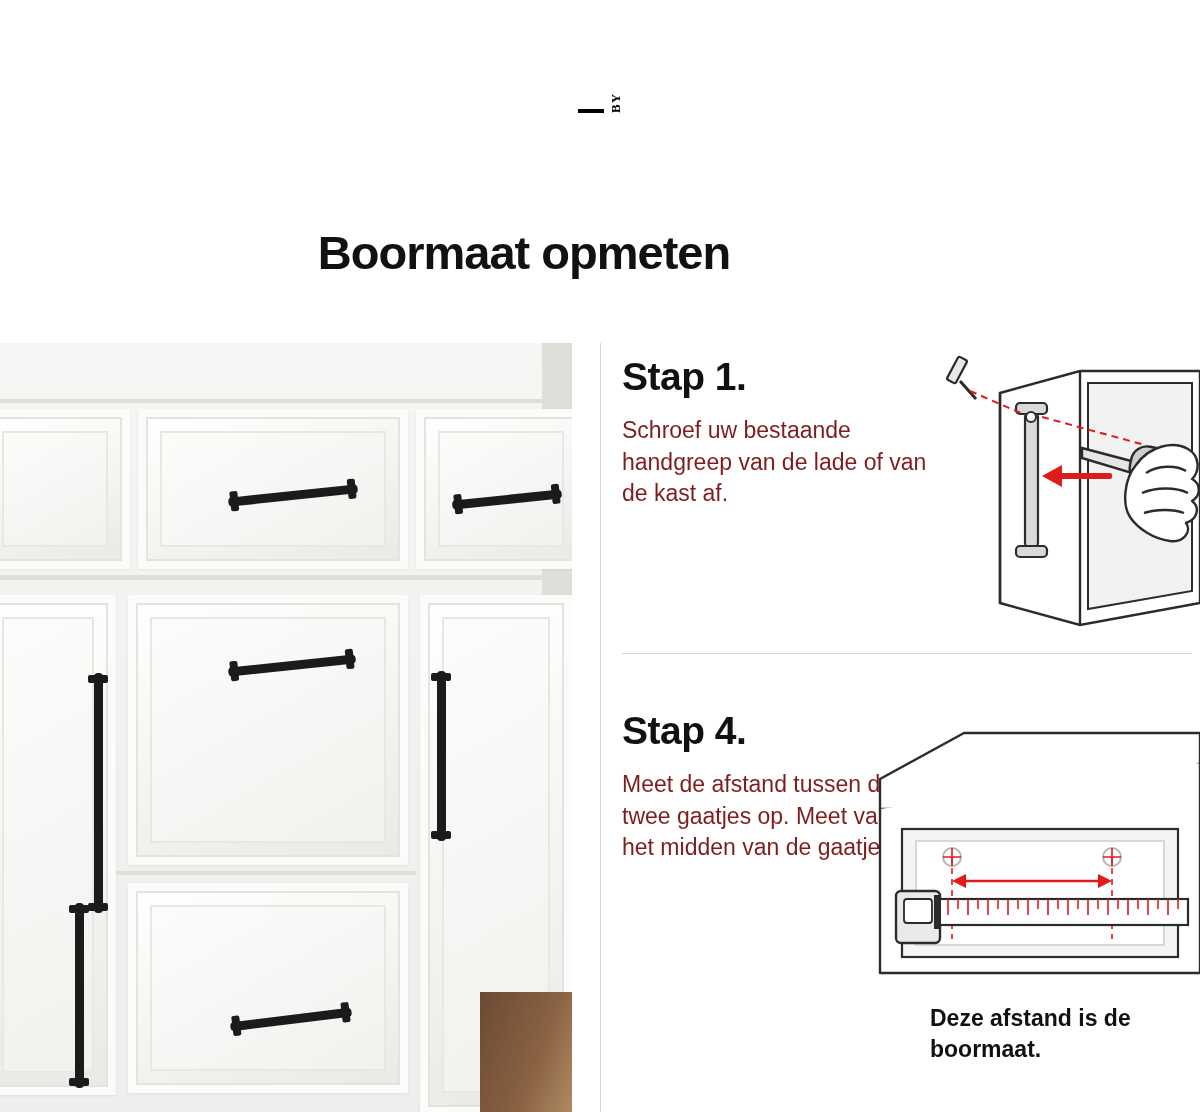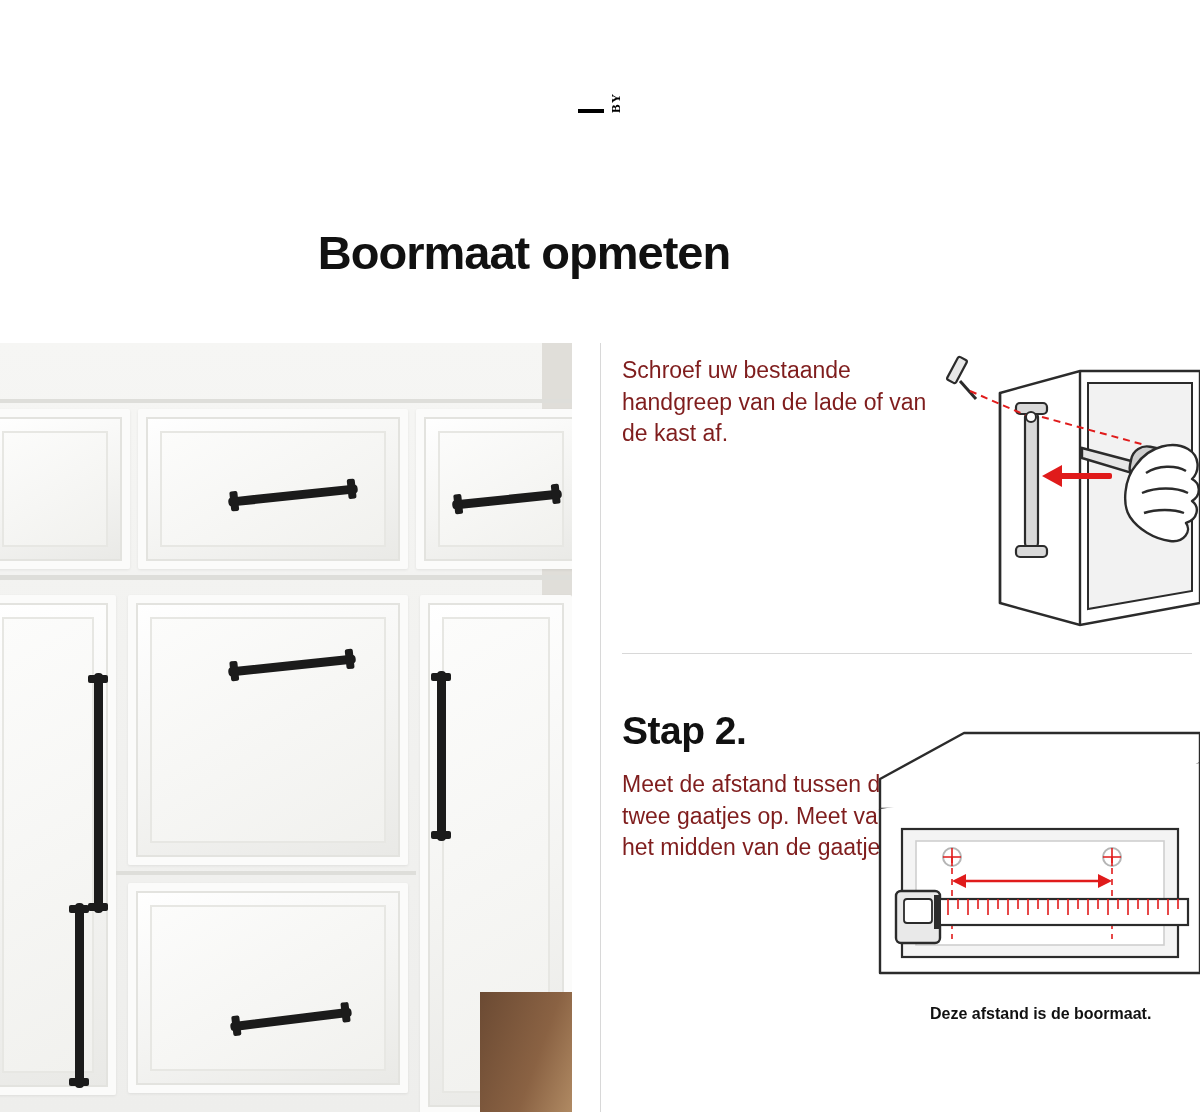--- a/index.html
+++ b/index.html
@@ -97,21 +97,21 @@
   .step h2 {
     font-size: 39px; font-weight: 700; letter-spacing: -0.5px; color:#111; margin-bottom: 16px;
   }
   .step p {
     font-size: 23px; line-height: 1.38; color:#7f1d1d; max-width: 320px;
   }
   .step1 { left: 22px; top: 12px; }
   .step2 { left: 22px; top: 366px; }
   .conclusion {
     position:absolute; left: 330px; top: 660px; width: 260px;
-    font-size: 16px; font-weight: 700; line-height: 1.35; color:#111;
+    font-size: 23px; font-weight: 700; line-height: 1.35; color:#111;
   }
 
   
   .ill1 { position:absolute; left: 330px; top: 10px; width: 270px; height: 275px; }
   .ill2 { position:absolute; left: 268px; top: 380px; width: 332px; height: 270px; }
 
   .sr-only { position:absolute; width:1px; height:1px; overflow:hidden; clip:rect(0 0 0 0); }
 </style>
 </head>
 <body>
@@ -169,20 +169,21 @@
     <div class="handle-h" style="left:230px; top:672px; width:122px; transform:rotate(-7deg);"></div>
 
     <div class="floor"></div>
   </div>
 
   <div class="right">
     <div class="divider-v"></div>
     <div class="divider-h"></div>
 
     <div class="step step1">
+      <h2>Stap 1.</h2>
       <p>Schroef uw bestaande handgreep van de lade of van de kast af.</p>
     </div>
 
     <div class="ill1">
       <svg viewBox="0 0 270 275" width="270" height="275" xmlns="http://www.w3.org/2000/svg">
 
         <g fill="#ffffff" stroke="#2b2b2b" stroke-width="2.4">
           <path d="M70 40 L150 18 L270 18 L270 250 L150 272 L70 250 Z"></path>
           <path d="M150 18 L150 272"></path>
           <path d="M70 40 L70 250"></path>
@@ -225,21 +226,21 @@
                    C262 178 254 190 240 188 C224 186 208 176 200 164
                    C192 152 194 126 206 112 Z"></path>
           <path d="M216 120 C228 112 246 112 256 118" fill="none"></path>
           <path d="M212 140 C226 134 246 134 258 140" fill="none"></path>
           <path d="M214 160 C226 156 244 156 254 160" fill="none"></path>
         </g>
       </svg>
     </div>
 
     <div class="step step2">
-      <h2>Stap 2.</h2>
+      <h2>Stap 4.</h2>
       <p>Meet de afstand tussen de twee gaatjes op. Meet vanaf het midden van de gaatjes.</p>
     </div>
 
     <div class="ill2">
       <svg viewBox="0 0 332 270" width="332" height="270" xmlns="http://www.w3.org/2000/svg">
 
         <g fill="#ffffff" stroke="#2b2b2b" stroke-width="2.4" stroke-linejoin="round">
           <path d="M12 56 L96 10 L332 10 L332 40 L248 86 L12 86 Z"></path>
           <path d="M12 86 L12 250 L332 250 L332 40" fill="#ffffff"></path>
         </g>

